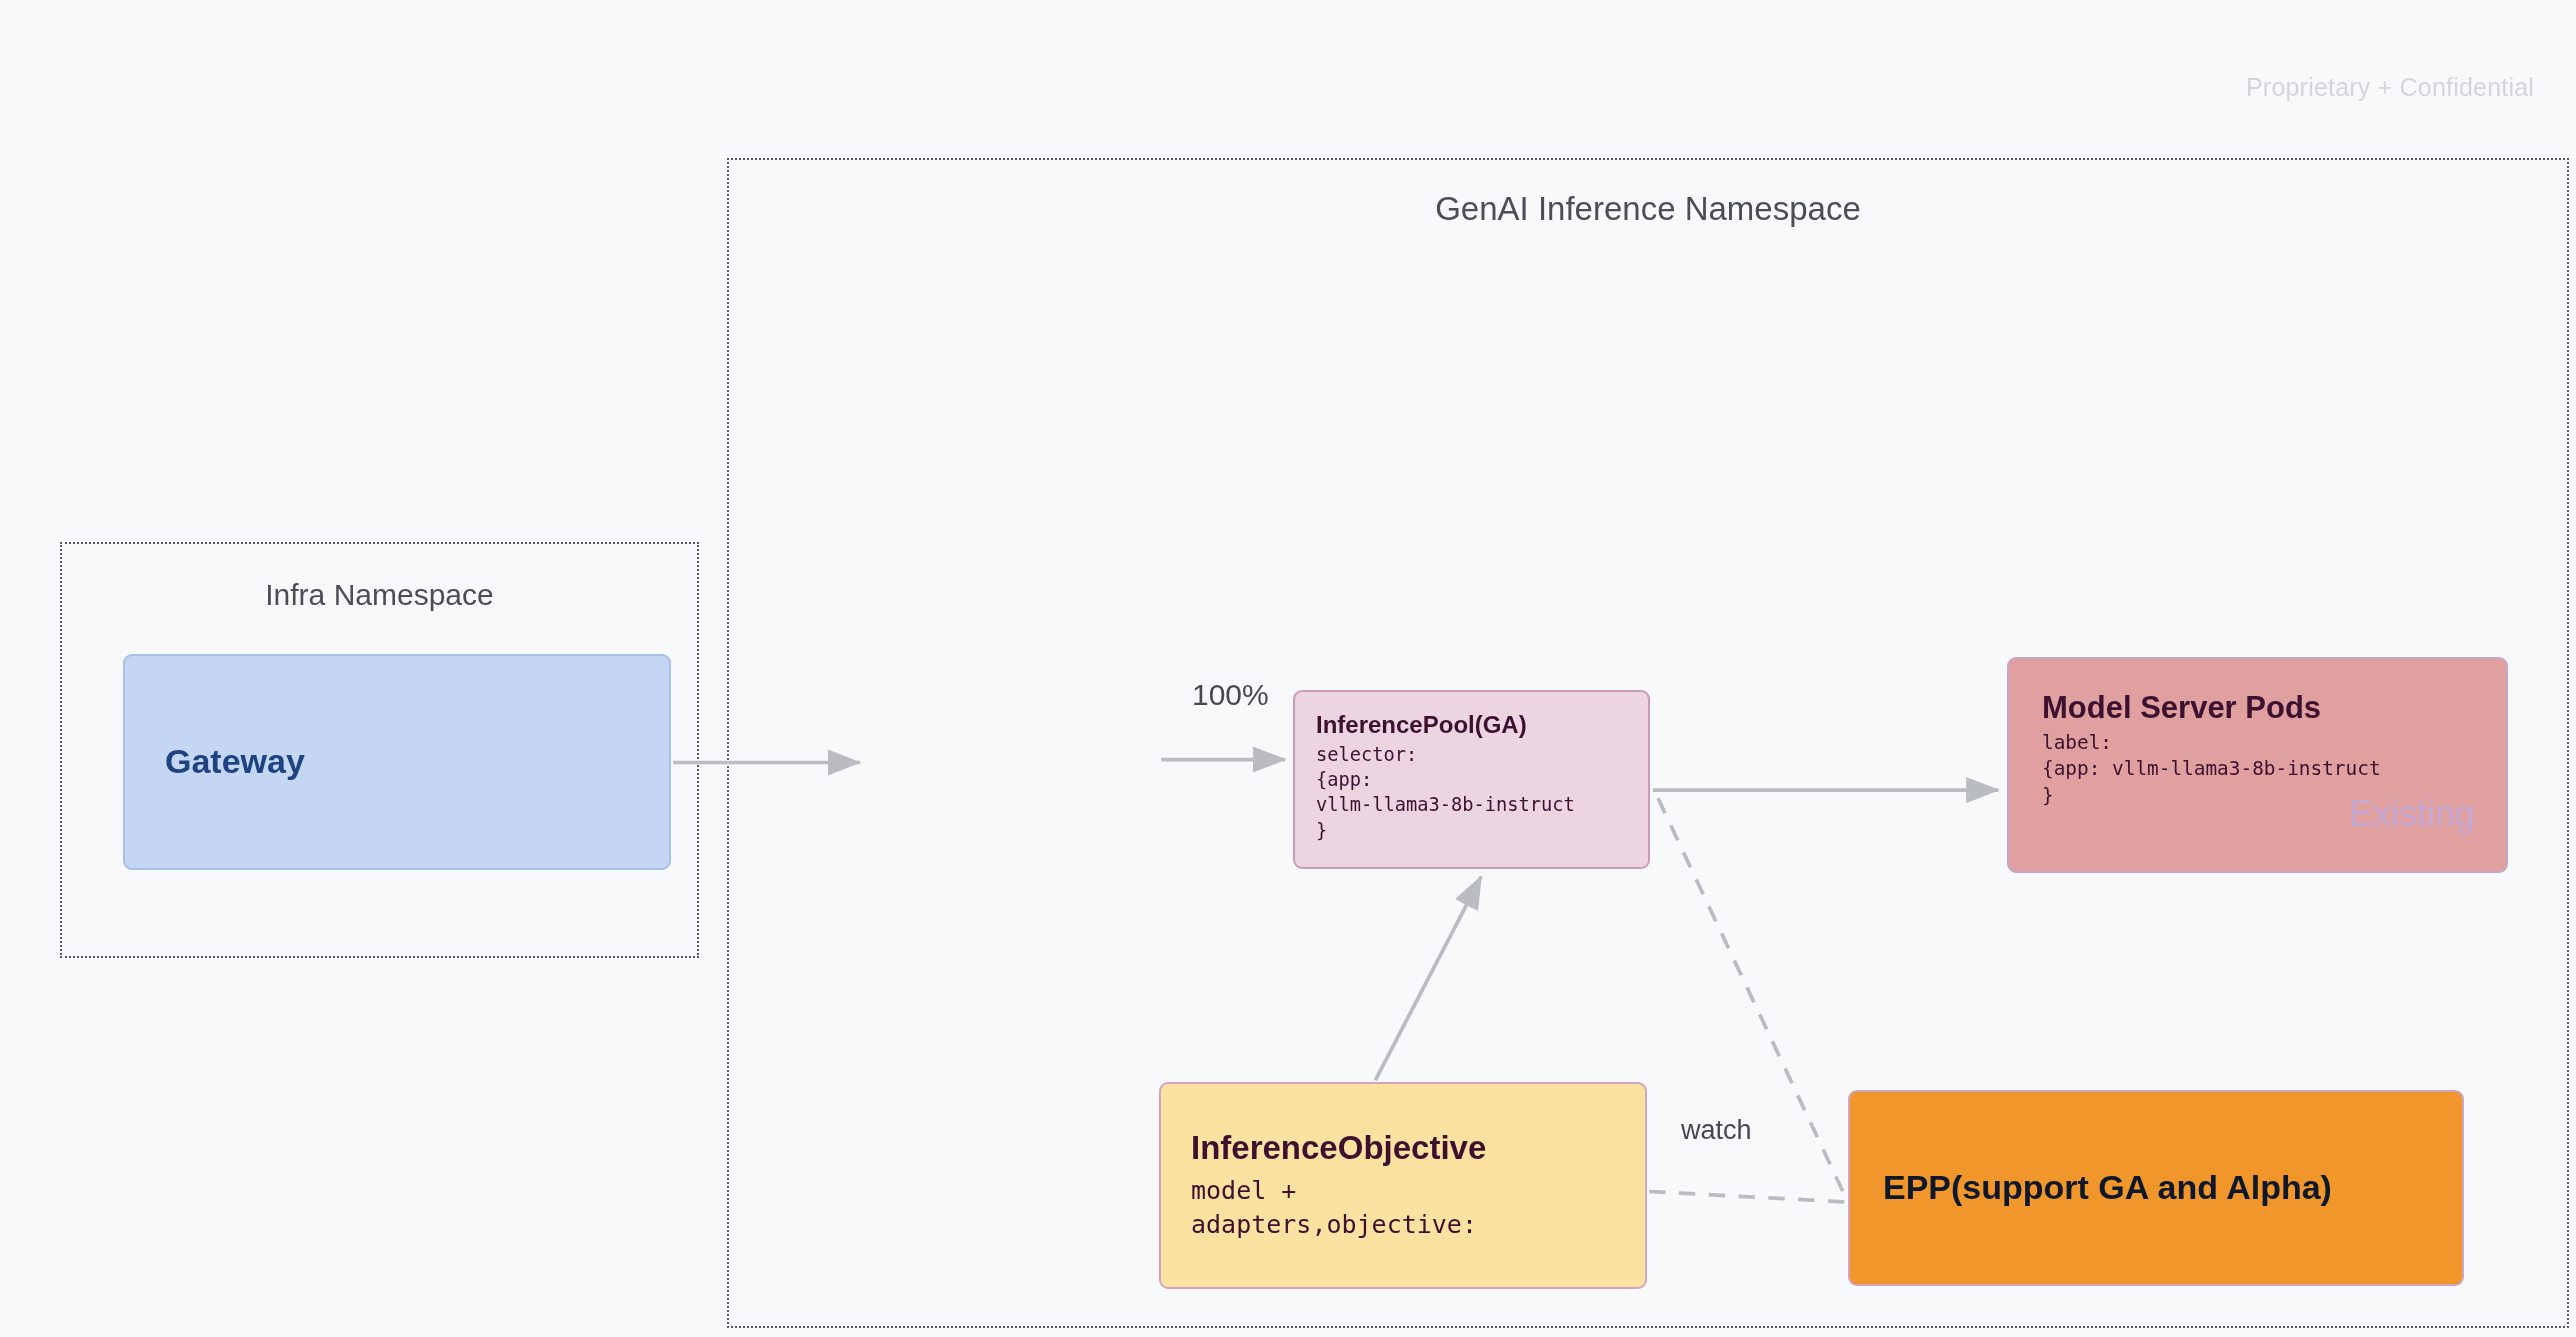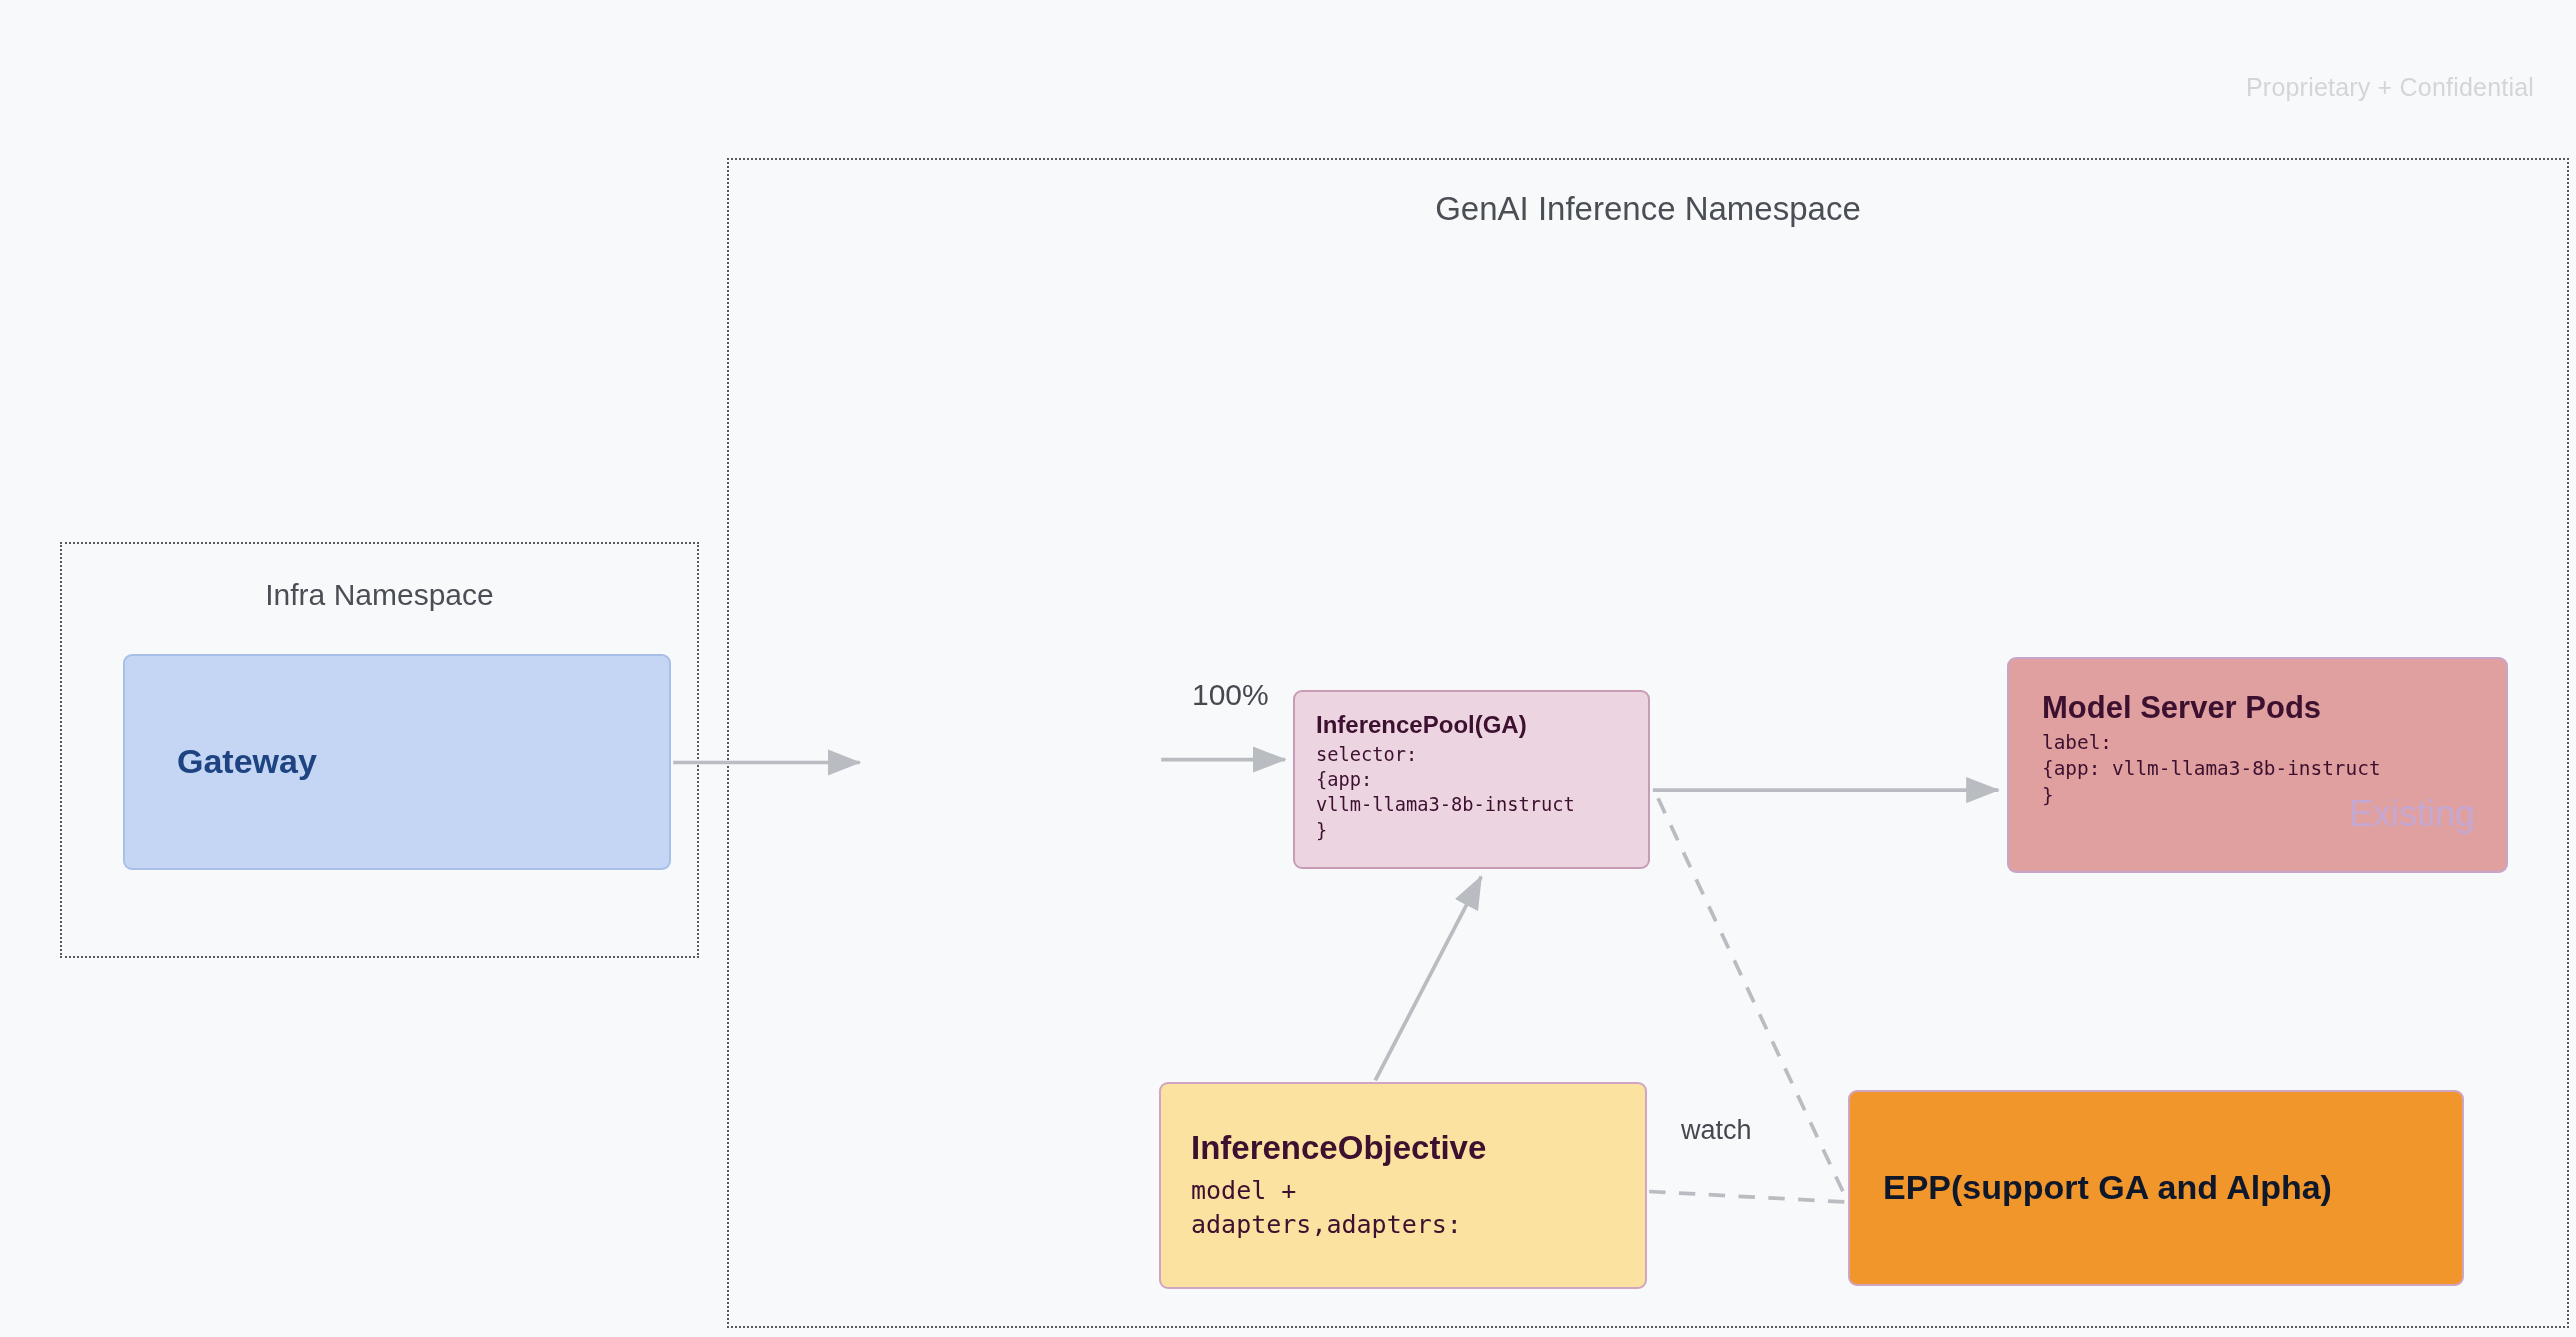--- a/index.html
+++ b/index.html
@@ -95,21 +95,21 @@
   }
 
   
   #node-gateway {
     left: 123px;
     top: 654px;
     width: 548px;
     height: 216px;
     background: #c5d5f4;
     border: 2.2px solid #a8bfe8;
-    padding-left: 52px;
+    padding-left: 40px;
   }
   #node-gateway .title {
     font-size: 34px;
     color: #1d4380;
   }
 
   
   #node-httproute {
     left: 869px;
     top: 643px;
@@ -286,21 +286,21 @@
     <div class="title">Model Server Pods</div>
     <div class="sub">label:
 {app: vllm-llama3-8b-instruct
 }</div>
     <div class="existing-badge">Existing</div>
   </div>
 
   <div class="node" id="node-inferenceobjective">
     <div class="title">InferenceObjective</div>
     <div class="sub">model +
-adapters,adapters:</div>
+adapters,objective:</div>
   </div>
 
   <div class="node" id="node-epp">
     <div class="title">EPP(support GA and Alpha)</div>
   </div>
 
 </div>
 
 
 </body></html>

